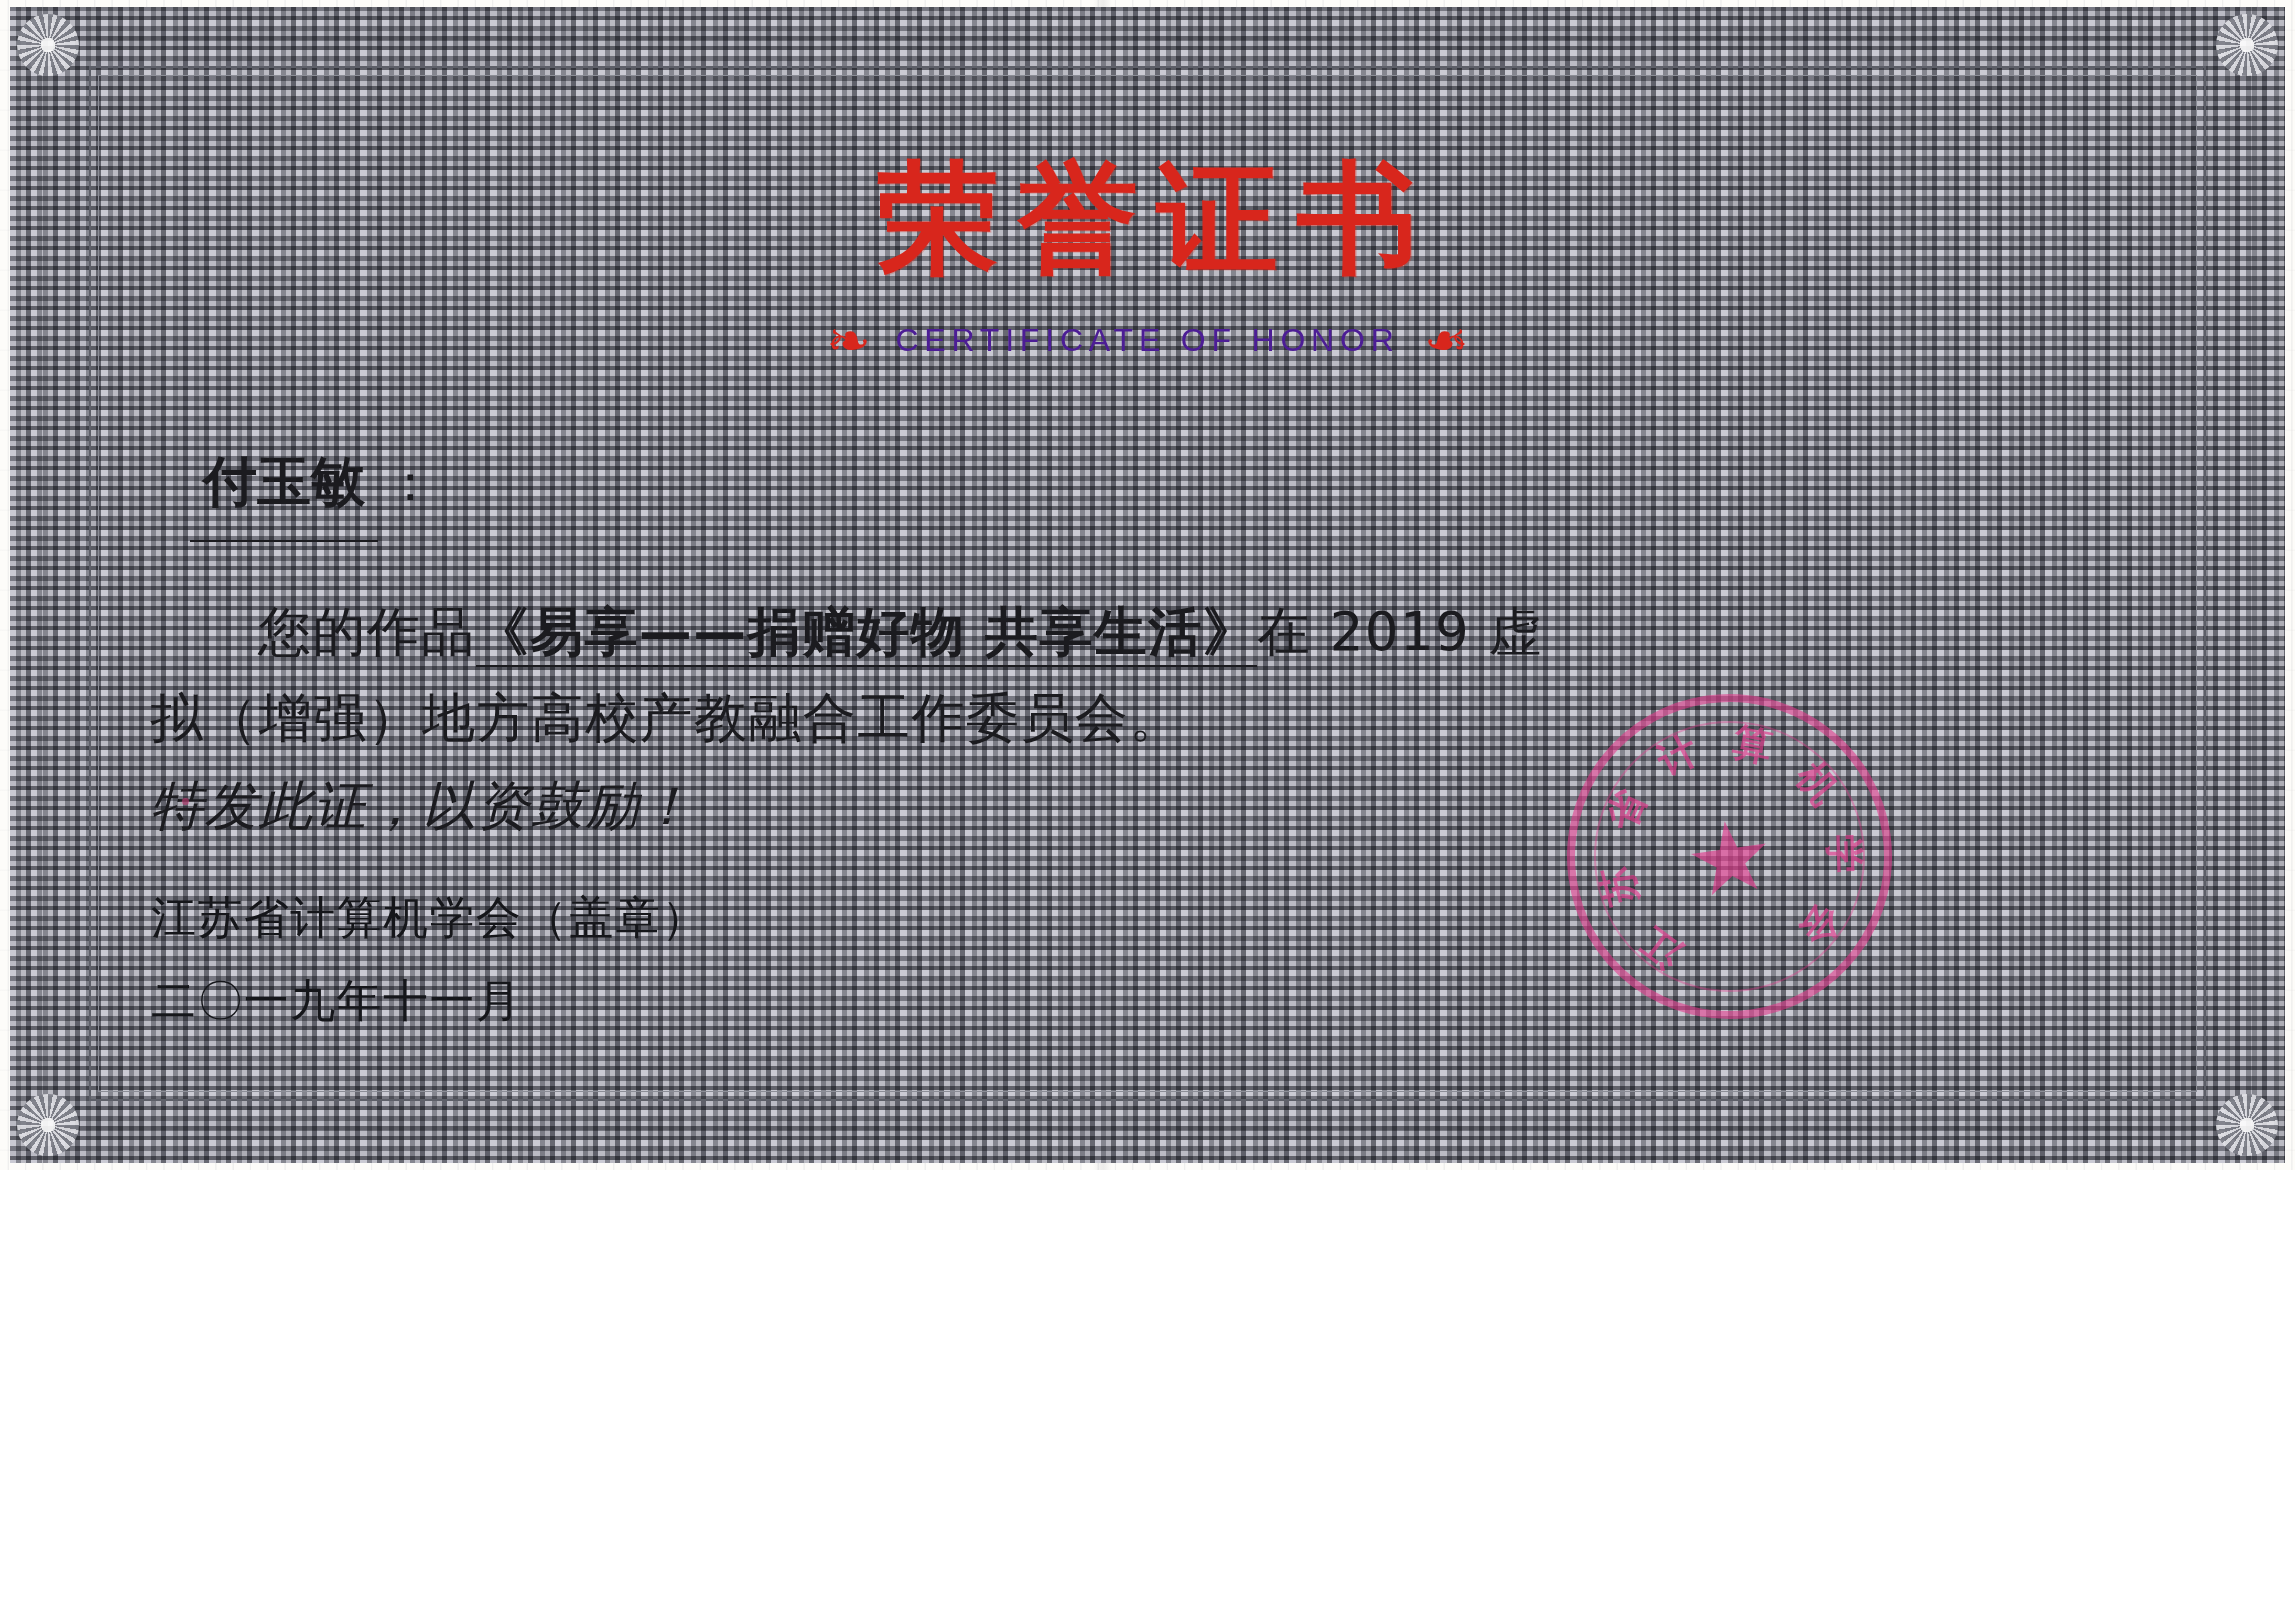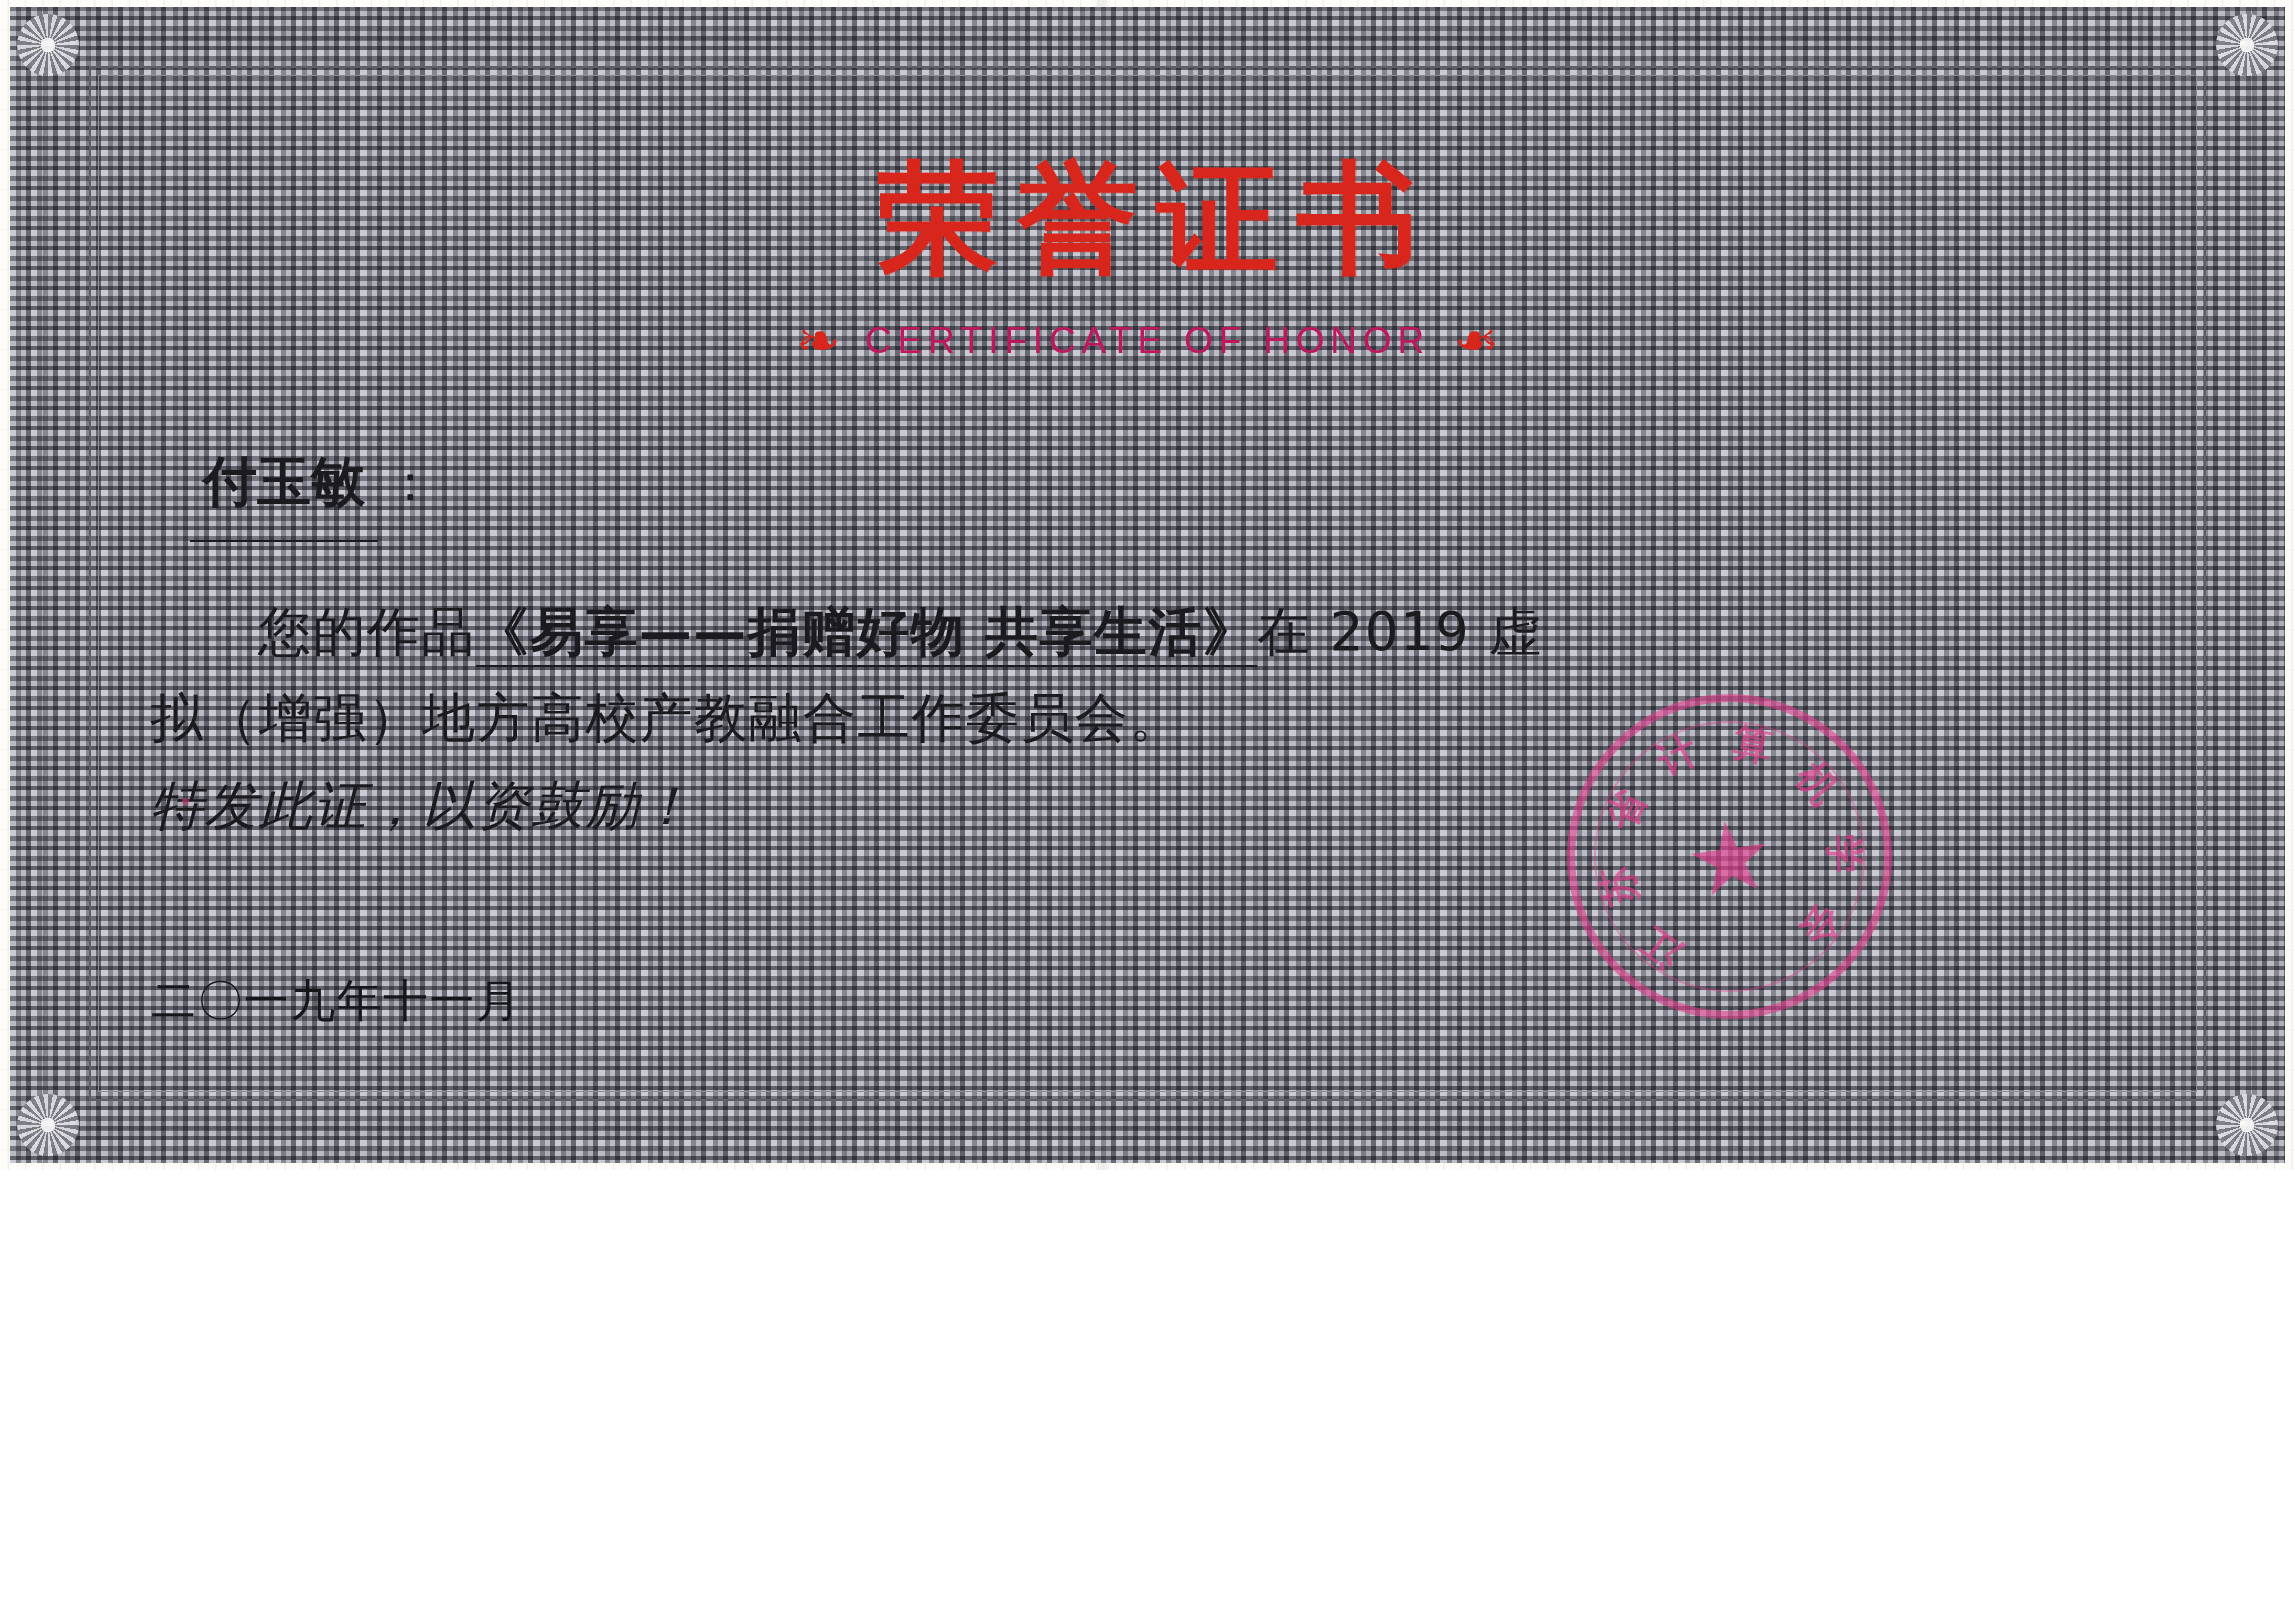--- a/index.html
+++ b/index.html
@@ -168,22 +168,22 @@
     margin-top: 32px;
   }
   .flourish {
     color: #d8261c;
     font-size: 53px;
     line-height: 1;
     font-family: "DejaVu Serif", serif;
   }
   .flourish.right { transform: scaleX(-1); }
   .subtitle {
-    color: #be185d;
-    font-size: 37px;
+    color: #4c1d95;
+    font-size: 32px;
     letter-spacing: 5.8px;
     font-family: "Liberation Sans", sans-serif;
     text-align: center;
   }
 
   .body {
     margin-top: 79px;
     padding: 0 42px;
     color: #1b1b1f;
     font-family: "DejaVu Sans", "Liberation Sans", sans-serif;
@@ -338,20 +338,21 @@
 
       <div class="closing">
         <span class="indent"></span><span>特发此证，以资鼓励！</span>
       </div>
 
     </div>
   </div>
 
   <div class="signatures">
     <div class="sig-col right">
+      <div>江苏省计算机学会（盖章）</div>
       <div>二〇一九年十一月</div>
     </div>
   </div>
 
   <div class="seal">
     <div class="seal-inner"></div>
     <div class="seal-star">★</div>
     <div class="seal-text" id="seal-arc">
         <span class="seal-char" style="transform: rotate(-225deg) translate(114px) rotate(90deg) translate(-50%, -50%);">江</span>
         <span class="seal-char" style="transform: rotate(-186.429deg) translate(114px) rotate(90deg) translate(-50%, -50%);">苏</span>

